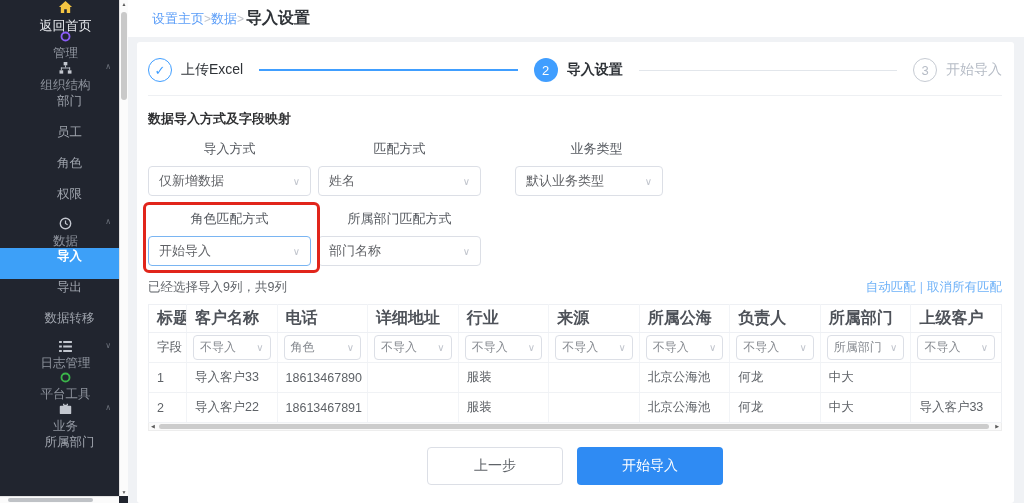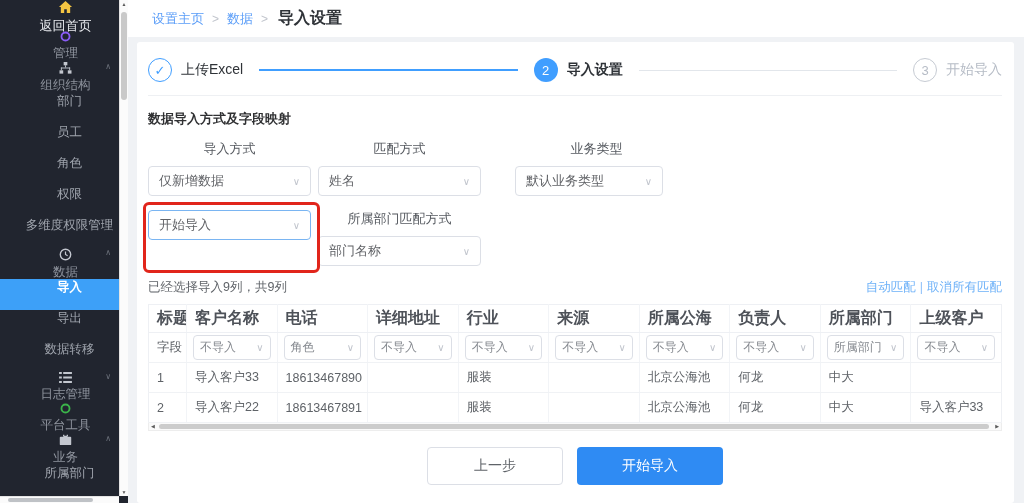--- a/index.html
+++ b/index.html
@@ -18,21 +18,21 @@
 
   .vscroll { position:absolute; top:0; right:0; bottom:7px; width:9px; background:#fbfbfb; border-left:1px solid #e4e4e4; }
   .vscroll .arr { position:absolute; left:0; right:0; text-align:center; font-size:5px; color:#5a5a5a; line-height:8px; }
   .vscroll .arr.up { top:0; } .vscroll .arr.down { bottom:0; }
   .vscroll .vthumb { position:absolute; left:1px; right:1px; top:12px; height:88px; background:#c9c9c9; border-radius:3px; }
   .hscroll { position:absolute; left:0; right:9px; bottom:0; height:7px; background:#fbfbfb; border-top:1px solid #e4e4e4; }
   .hscroll .hthumb { position:absolute; top:1px; bottom:1px; left:8px; width:85px; background:#bfc2c6; border-radius:3px; }
 
   
   #main { flex:1; min-width:0; display:flex; flex-direction:column; }
-  .topbar { height:37px; background:#ffffff; display:flex; align-items:center; padding-left:24px; gap:8px; flex-shrink:0; }
+  .topbar { height:37px; background:#ffffff; display:flex; align-items:center; padding-left:24px; flex-shrink:0; }
   .crumb-link { color:#5a9df8; font-size:13px; cursor:pointer; }
   .crumb-sep { color:#c0c4cc; font-size:12px; }
   .crumb-current { color:#2f3338; font-size:16px; font-weight:600; margin-left:2px; }
 
   .card { background:#ffffff; border-radius:3px; margin:5px 10px 0 9px; flex:1; padding:10px 12px 0 11px; position:relative; overflow:hidden; }
 
   
   .steps { display:flex; align-items:center; padding-top:6px; }
   .step { display:flex; align-items:center; gap:9px; white-space:nowrap; }
   .step-circle { width:24px; height:24px; border-radius:50%; display:flex; align-items:center; justify-content:center; font-size:13px; flex-shrink:0; }
@@ -127,23 +127,20 @@
       </div>
       <div class="side-item sub">
         <span>员工</span>
       </div>
       <div class="side-item sub">
         <span>角色</span>
       </div>
       <div class="side-item sub">
         <span>权限</span>
       </div>
-      <div class="side-item sub">
-        <span>多维度权限管理</span>
-      </div>
       <div class="side-item">
         <span class="side-icon">
           <svg width="13" height="13" viewBox="0 0 14 14">
             <circle cx="7" cy="7" r="5.6" fill="none" stroke="#c3c7cf" stroke-width="1.5"></circle>
             <path d="M7 3.8V7l2.3 1.4" fill="none" stroke="#c3c7cf" stroke-width="1.3"></path>
           </svg>
         </span>
         <span>数据</span>
         <span class="side-arrow">∧</span>
       </div>
@@ -255,20 +252,21 @@
         <div class="fselect" style="width:148px">
           <span>默认业务类型</span>
           <span class="chev">∨</span>
         </div>
       </div>
     </div>
 
     <div class="form-row" style="margin-top:14px">
       <div class="fgroup g1 annotated">
         <div class="red-box"></div>
+        <div class="flabel">角色匹配方式</div>
         <div class="fselect hl">
           <span>开始导入</span>
           <span class="chev">∨</span>
         </div>
       </div>
       <div class="fgroup g2">
         <div class="flabel">所属部门匹配方式</div>
         <div class="fselect">
           <span>部门名称</span>
           <span class="chev">∨</span>

